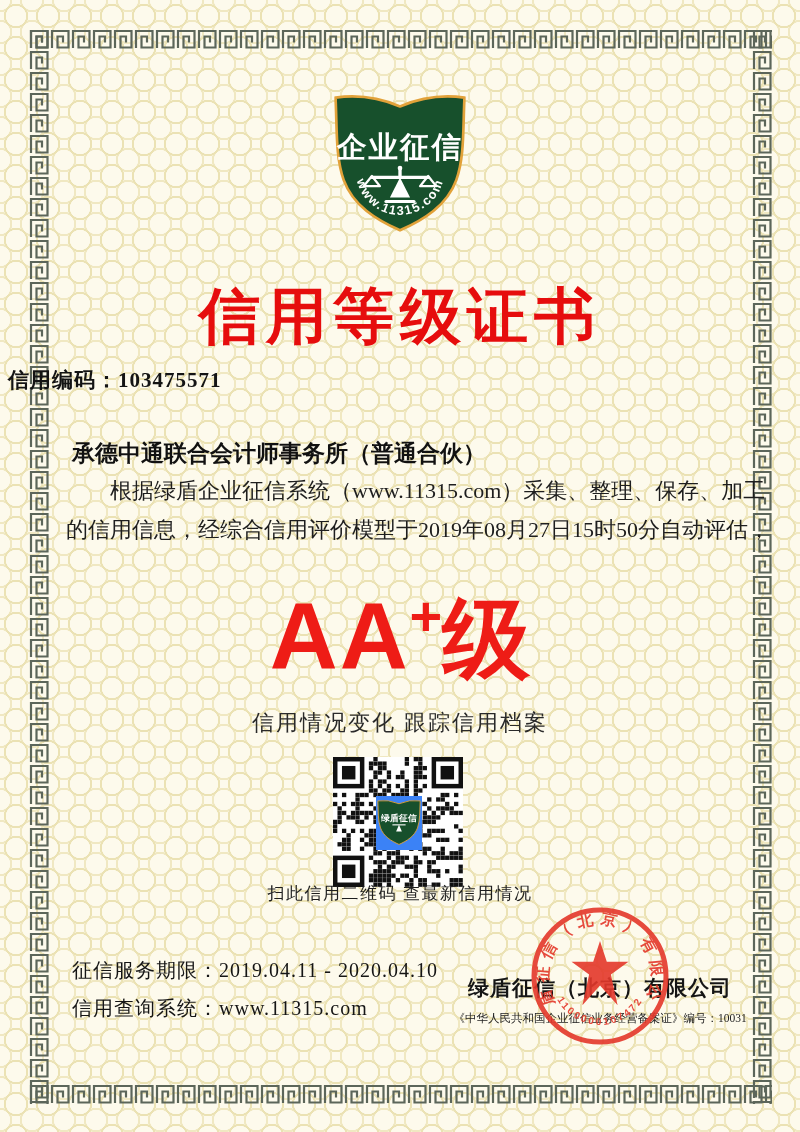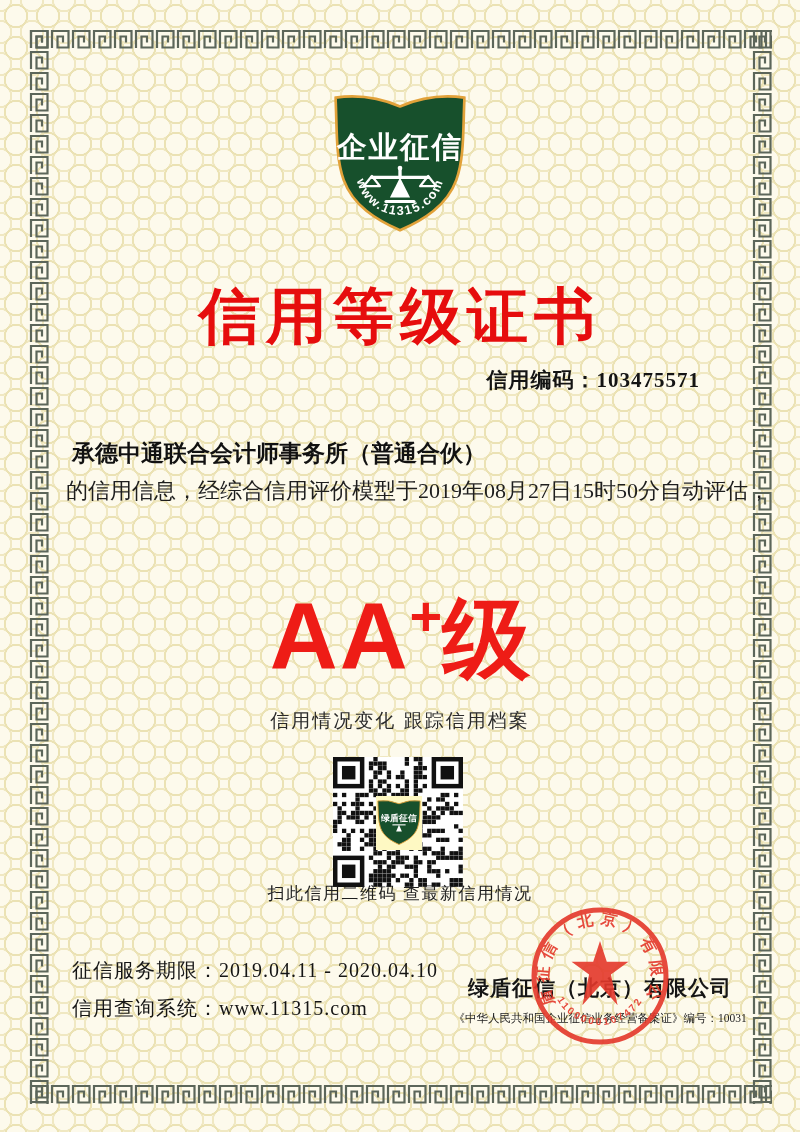--- a/index.html
+++ b/index.html
@@ -23,36 +23,36 @@
   .b-bottom{left:28px;top:1083px;width:744px;height:21px;}
   .b-left{left:28px;top:28px;width:21px;height:1076px;}
   .b-right{left:751px;top:28px;width:21px;height:1076px;}
   
   .logo{left:333px;top:91px;width:134px;height:142px;}
   .logo-title{fill:#ffffff;font-family:"Liberation Sans",sans-serif;font-weight:bold;font-size:44px;letter-spacing:3px;}
   .logo-site{fill:#ffffff;font-family:"Liberation Sans",sans-serif;font-weight:bold;font-size:19px;letter-spacing:2.5px;}
   .mini-title{fill:#ffffff;font-family:"Liberation Sans",sans-serif;font-weight:bold;font-size:40px;letter-spacing:1px;}
   
   .title{left:0;width:800px;top:276px;text-align:center;font-size:61px;font-weight:bold;color:#e60d0d;letter-spacing:6px;}
-  .code{left:0;width:700px;top:366px;text-align:right;font-size:21px;font-weight:bold;color:#141414;letter-spacing:1px;}
+  .code{left:8px;width:700px;top:366px;text-align:left;font-size:21px;font-weight:bold;color:#141414;letter-spacing:1px;}
   
   .company{left:72px;top:438px;font-size:23px;font-weight:bold;font-family:"Liberation Sans",sans-serif;color:#111;}
   .para{left:66px;top:472px;width:676px;font-size:22px;line-height:38.5px;color:#1e1e1e;}
   .pline{white-space:nowrap;}
   .indent{text-indent:2em;}
   .rating{left:0;width:800px;top:582px;text-align:center;color:#ee1c16;line-height:110px;}
   .r-main{font-family:"Liberation Sans",sans-serif;font-weight:bold;font-size:94px;letter-spacing:2px;}
   .r-sup{font-family:"Liberation Sans",sans-serif;font-weight:bold;font-size:56px;position:relative;top:-34px;}
   .r-grade{font-family:"Liberation Sans",sans-serif;font-weight:bold;font-size:88px;}
   
-  .track{left:0;width:800px;top:708px;text-align:center;font-size:19px;letter-spacing:2px;color:#2a2a2a;font-family:"Liberation Sans",sans-serif;}
+  .track{left:0;width:800px;top:708px;text-align:center;font-size:22px;letter-spacing:2px;color:#2a2a2a;font-family:"Liberation Sans",sans-serif;}
   .url{left:0;width:800px;top:737px;text-align:center;font-size:17px;font-weight:bold;letter-spacing:1px;color:#141414;font-family:"DejaVu Sans Mono",monospace;}
   .qr{left:333px;top:757px;width:130px;height:130px;background:#ffffff;}
   .qr svg{display:block;}
-  .qr-logo{position:absolute;left:43px;top:39px;width:44px;height:52px;background:#fef9c3;padding:1px;}
+  .qr-logo{position:absolute;left:43px;top:39px;width:44px;height:52px;background:#3b82f6;padding:1px;}
   .qr-cap{left:0;width:800px;top:882px;text-align:center;font-size:17px;letter-spacing:1.5px;color:#1e1e1e;font-family:"Liberation Sans",sans-serif;}
   
   .fl{left:72px;font-size:20px;font-weight:normal;color:#151515;letter-spacing:1px;}
   .fl-row1{top:957px;}
   .fl-row2{top:995px;}
   .fr{left:443px;top:974px;width:314px;text-align:center;}
   .issuer{font-size:21px;font-weight:bold;color:#151515;letter-spacing:1px;}
   .license{font-size:11.5px;margin-top:9px;white-space:nowrap;color:#222;}
   
   .seal{left:525px;top:901px;width:150px;height:150px;opacity:0.9;z-index:5;}
@@ -104,20 +104,21 @@
     <text class="logo-site">
       <textPath href="#siteArc" startOffset="50%" text-anchor="middle">www.11315.com</textPath>
     </text>
   </svg>
 
   <div class="abs title">信用等级证书</div>
   <div class="abs code"><span>信用编码：</span><span>103475571</span></div>
 
   <div class="abs company">承德中通联合会计师事务所（普通合伙）</div>
   <div class="abs para">
+    <div class="pline indent">根据绿盾企业征信系统（www.11315.com）采集、整理、保存、加工</div>
     <div class="pline">的信用信息，经综合信用评价模型于2019年08月27日15时50分自动评估，</div>
   </div>
 
   <div class="abs rating"><span class="r-main">AA</span><span class="r-sup">+</span><span class="r-grade">级</span></div>
 
   <div class="abs track">信用情况变化 跟踪信用档案</div>
 
   <div class="abs qr">
     <svg id="qr-svg" viewBox="0 0 130 130" width="130" height="130">
         <rect width="130" height="130" fill="#ffffff"></rect>

